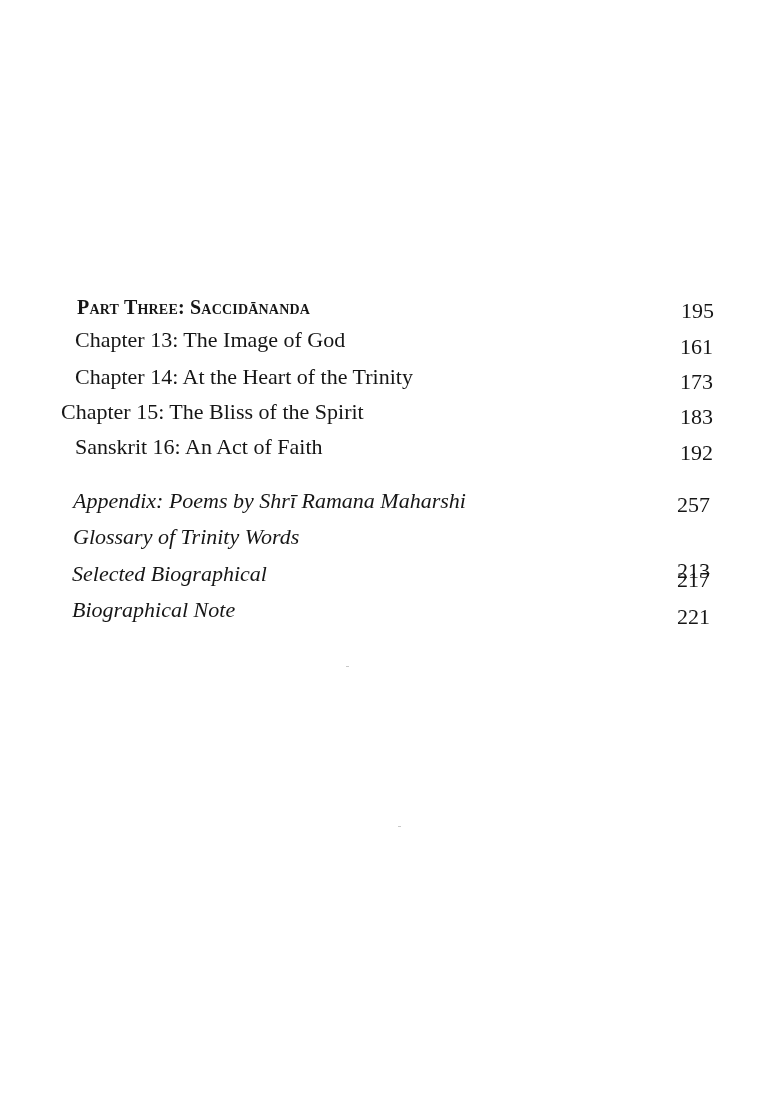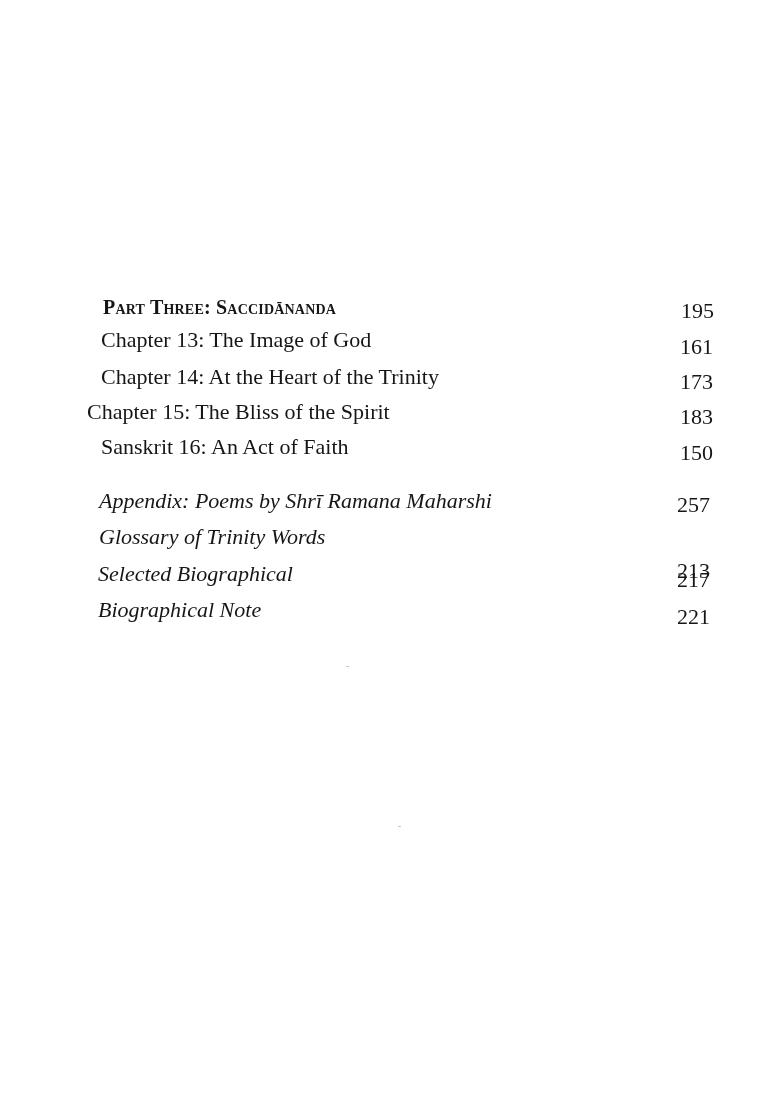--- a/index.html
+++ b/index.html
@@ -24,21 +24,20 @@
     }
     .row {
       position: absolute;
       display: block;
       white-space: nowrap;
     }
     .title {
       position: absolute;
       font-size: 22px;
       line-height: 26px;
-      margin-left: 26px;
     }
     .page {
       position: absolute;
       font-size: 22px;
       line-height: 26px;
       text-align: right;
       width: 60px;
     }
     .part-title {
       font-weight: bold;
@@ -73,21 +72,21 @@
   <div class="row">
     <span class="title" style="left:75px; top:364px;">Chapter 14: At the Heart of the Trinity</span>
     <span class="page" style="left:653px; top:369px;">173</span>
   </div>
   <div class="row">
     <span class="title" style="left:61px; top:399px;">Chapter 15: The Bliss of the Spirit</span>
     <span class="page" style="left:653px; top:404px;">183</span>
   </div>
   <div class="row">
     <span class="title" style="left:75px; top:434px;">Sanskrit 16: An Act of Faith</span>
-    <span class="page" style="left:653px; top:440px;">150</span>
+    <span class="page" style="left:653px; top:440px;">192</span>
   </div>
 
   <div class="row">
     <span class="title italic" style="left:73px; top:488px;">Appendix: Poems by Shrī Ramana Maharshi</span>
     <span class="page" style="left:650px; top:492px;">257</span>
   </div>
   <div class="row">
     <span class="title italic" style="left:73px; top:524px;">Glossary of Trinity Words</span>
     <span class="page" style="left:650px; top:558px;">213</span>
   </div>

